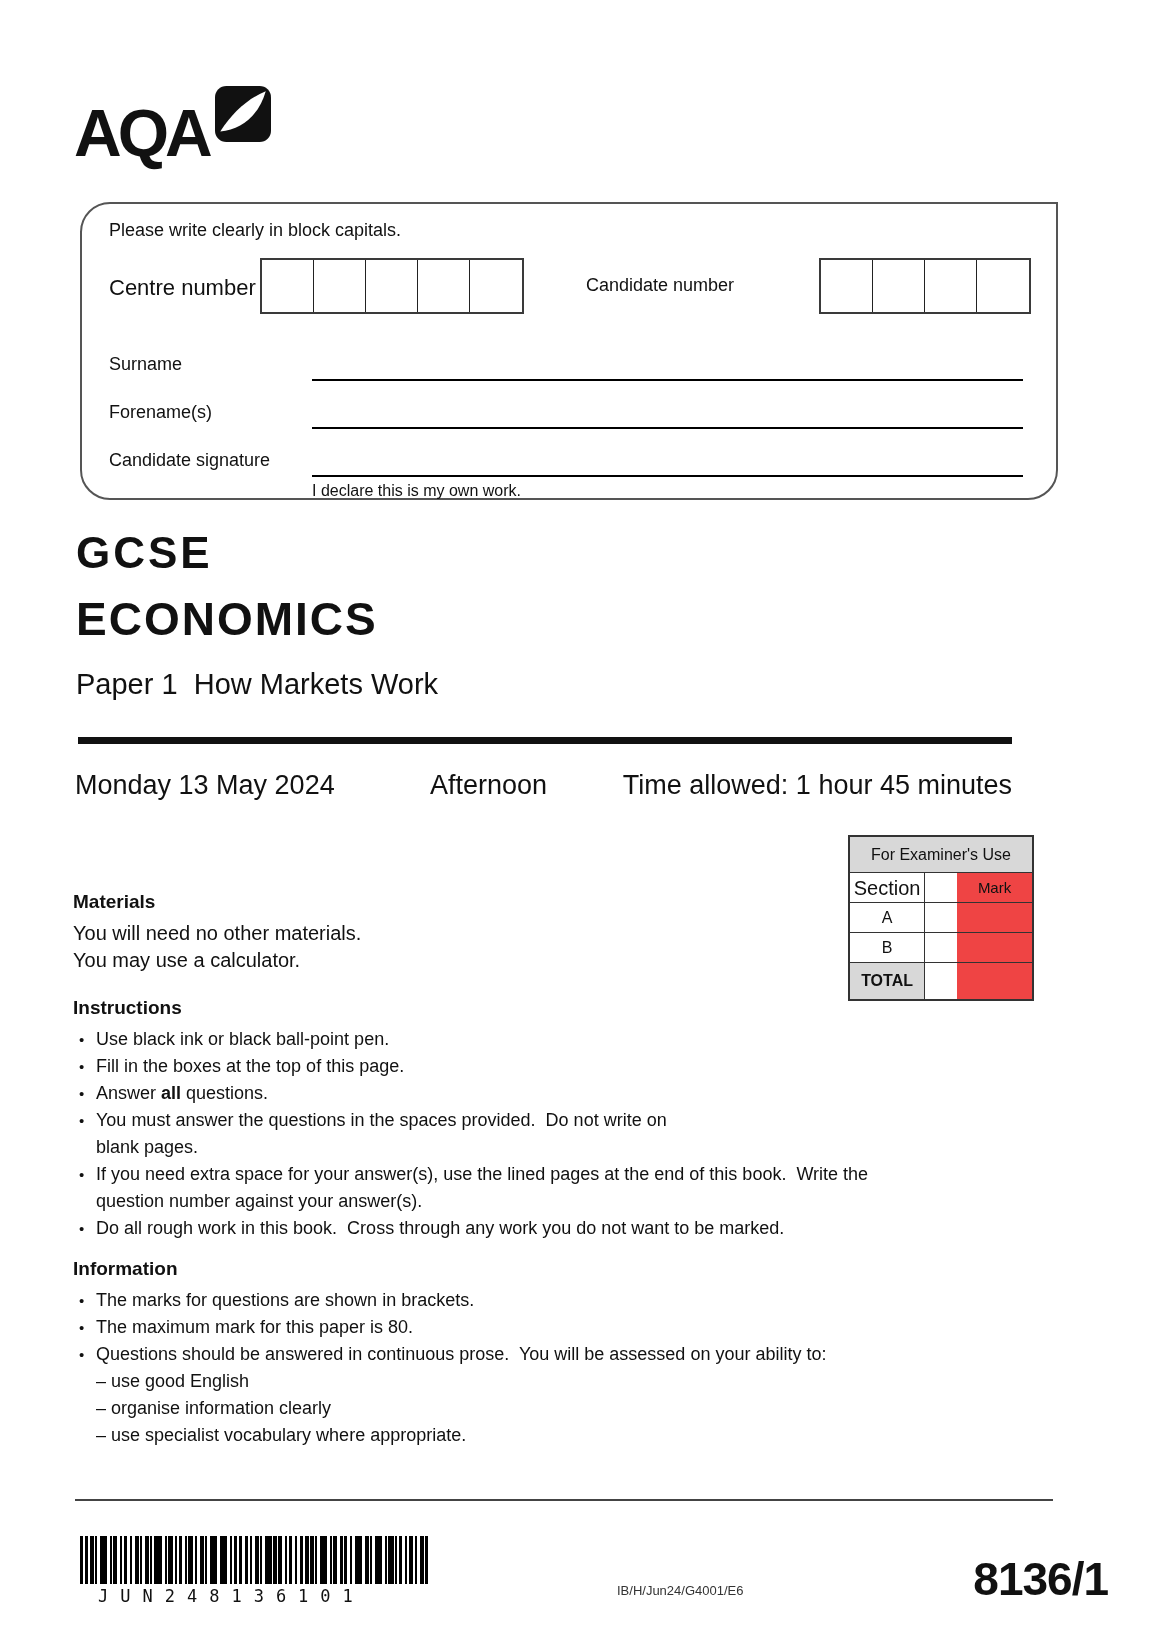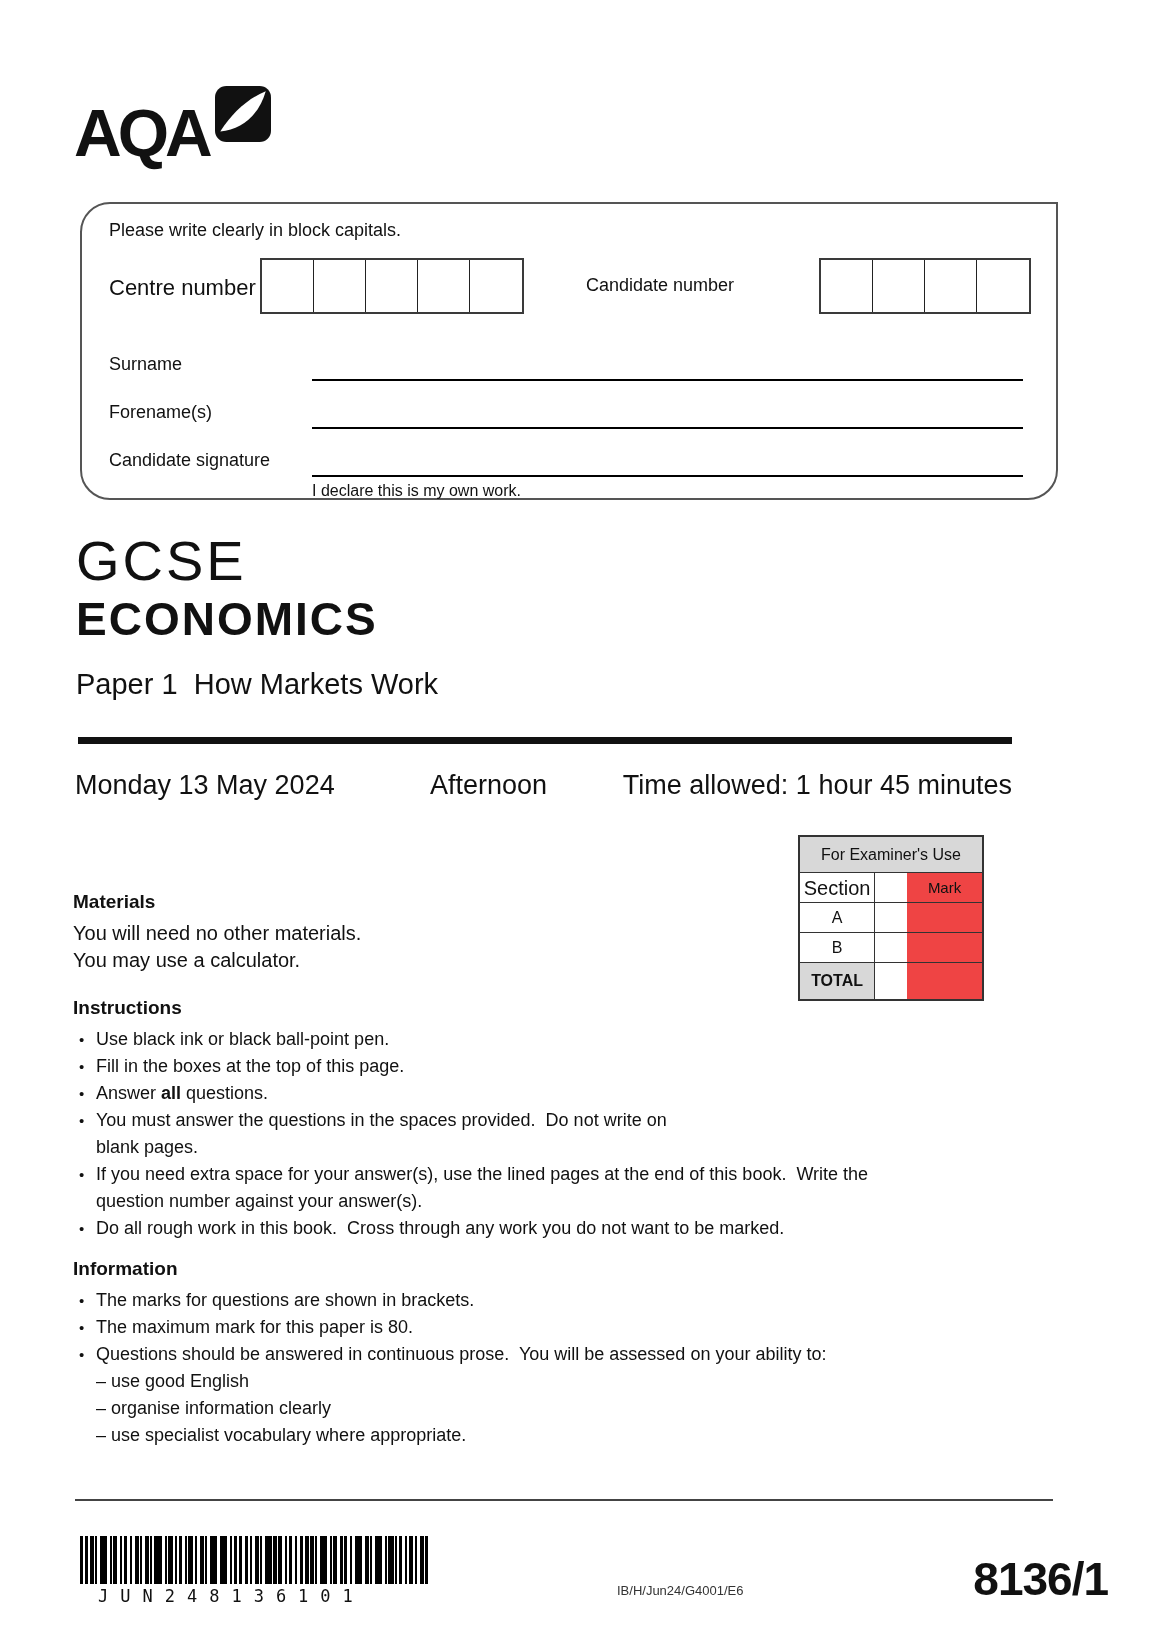--- a/index.html
+++ b/index.html
@@ -22,33 +22,33 @@
   .cellgroup { position:absolute; top:0; display:flex; border:2px solid #3a3a3a; background:#fff; }
   .cellgroup.centre { left:178px; }
   .cellgroup.cand { left:737px; }
   .cell { width:52px; height:52px; border-right:1px solid #222; }
   .cell:last-child { border-right:none; }
   .flab { position:absolute; left:27px; font-size:18px; }
   .fline { position:absolute; left:230px; right:33px; height:2px; background:#000; }
   .declare { position:absolute; left:230px; top:278px; font-size:16px; }
 
   
-  .qual  { position:absolute; left:76px; top:528px; font-size:56px; font-weight:400; letter-spacing:3px; }
+  .qual  { position:absolute; left:76px; top:528px; font-size:44px; font-weight:700; letter-spacing:3px; }
   .subj  { position:absolute; left:76px; top:592px; font-size:46px; font-weight:800; letter-spacing:2px; }
   .paper { position:absolute; left:76px; top:668px; font-size:29px; font-weight:500; white-space:pre-wrap; }
   .rule  { position:absolute; left:78px; top:737px; width:934px; height:7px; background:#111; }
 
   
   .sess { font-size:27px; position:absolute; top:770px; white-space:pre-wrap; }
   .sess.date { left:75px; }
   .sess.tod  { left:430px; }
   .sess.time { right:146px; }
 
   
-  .ex-table { position:absolute; left:798px; top:835px; width:186px; border:2px solid #333; background:#fff; font-size:16px; }
+  .ex-table { position:absolute; left:848px; top:835px; width:186px; border:2px solid #333; background:#fff; font-size:16px; }
   .ex-title { height:36px; line-height:36px; text-align:center; background:#d8d8d8; border-bottom:1px solid #333; }
   .ex-row { display:flex; height:30px; line-height:30px; border-bottom:1px solid #333; }
   .ex-row.total { height:36px; line-height:36px; border-bottom:none;justify-content:center; }
   .ex-l { width:50%; text-align:center; border-right:1px solid #333; background:#fff; }
   .ex-r { width:50%; background:#ef4444;margin-left:32px; }
   .ex-row.hdr .ex-l { font-size:20px; }
   .ex-row.hdr .ex-r { font-size:15px; text-align:center; }
   .ex-row.total .ex-l { background:#d8d8d8; font-weight:700; }
 
   

